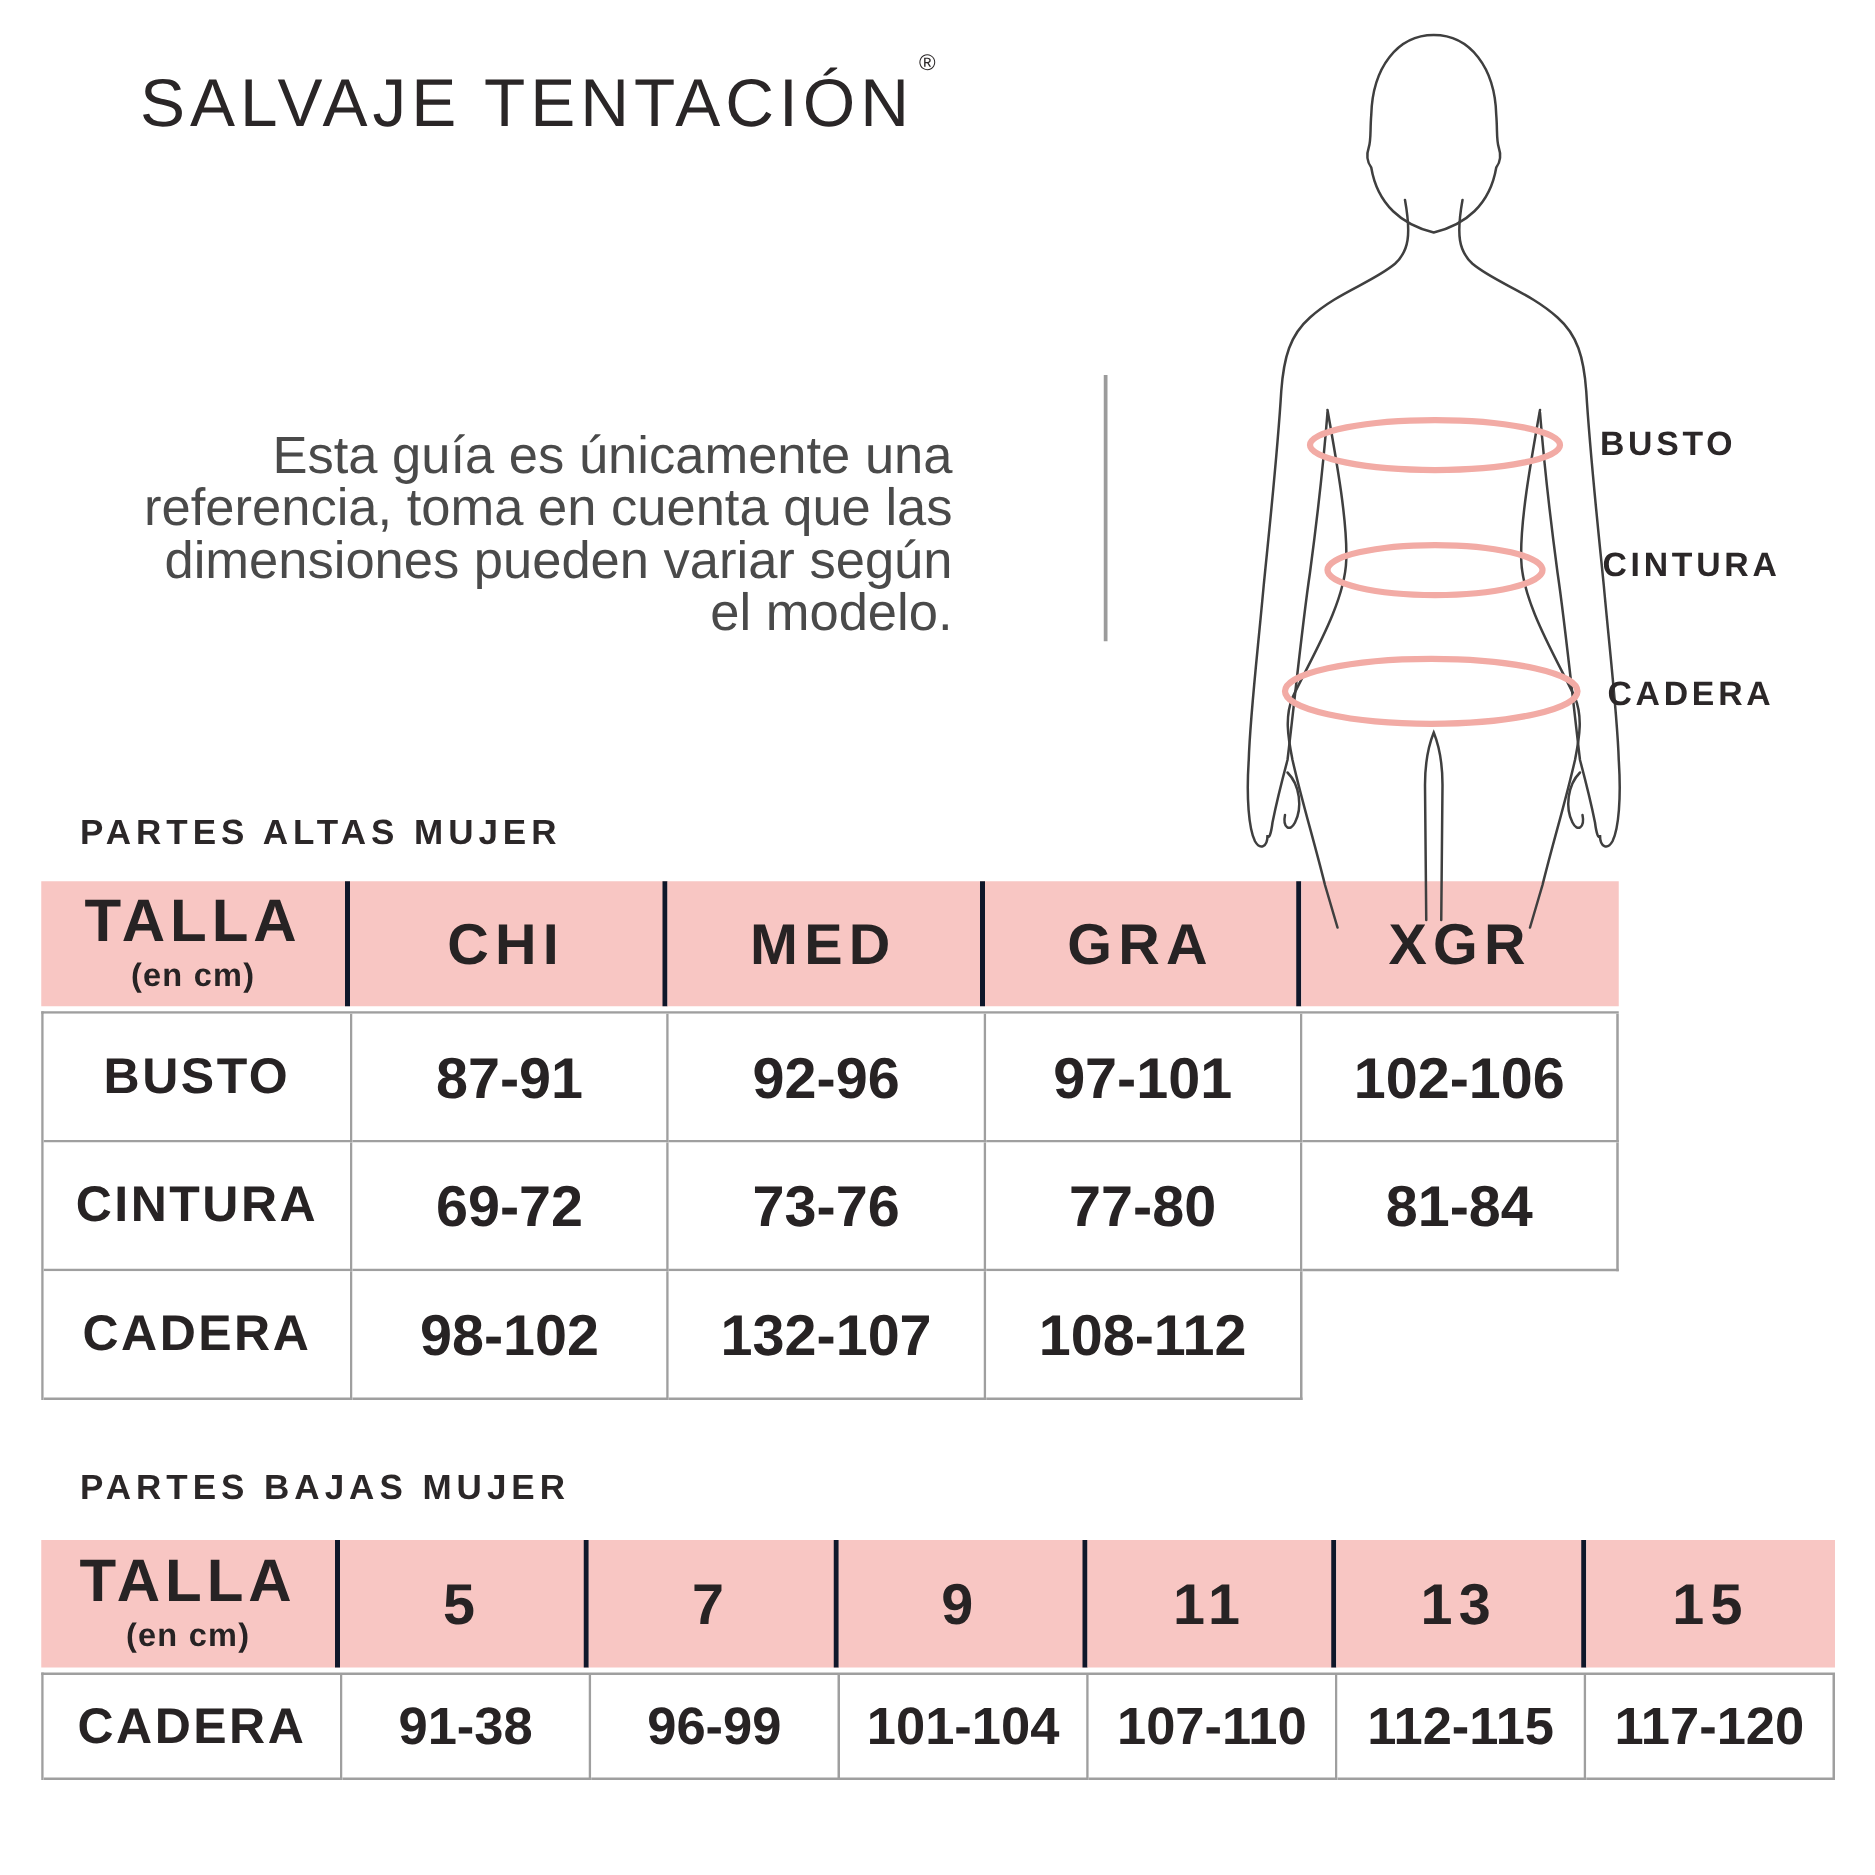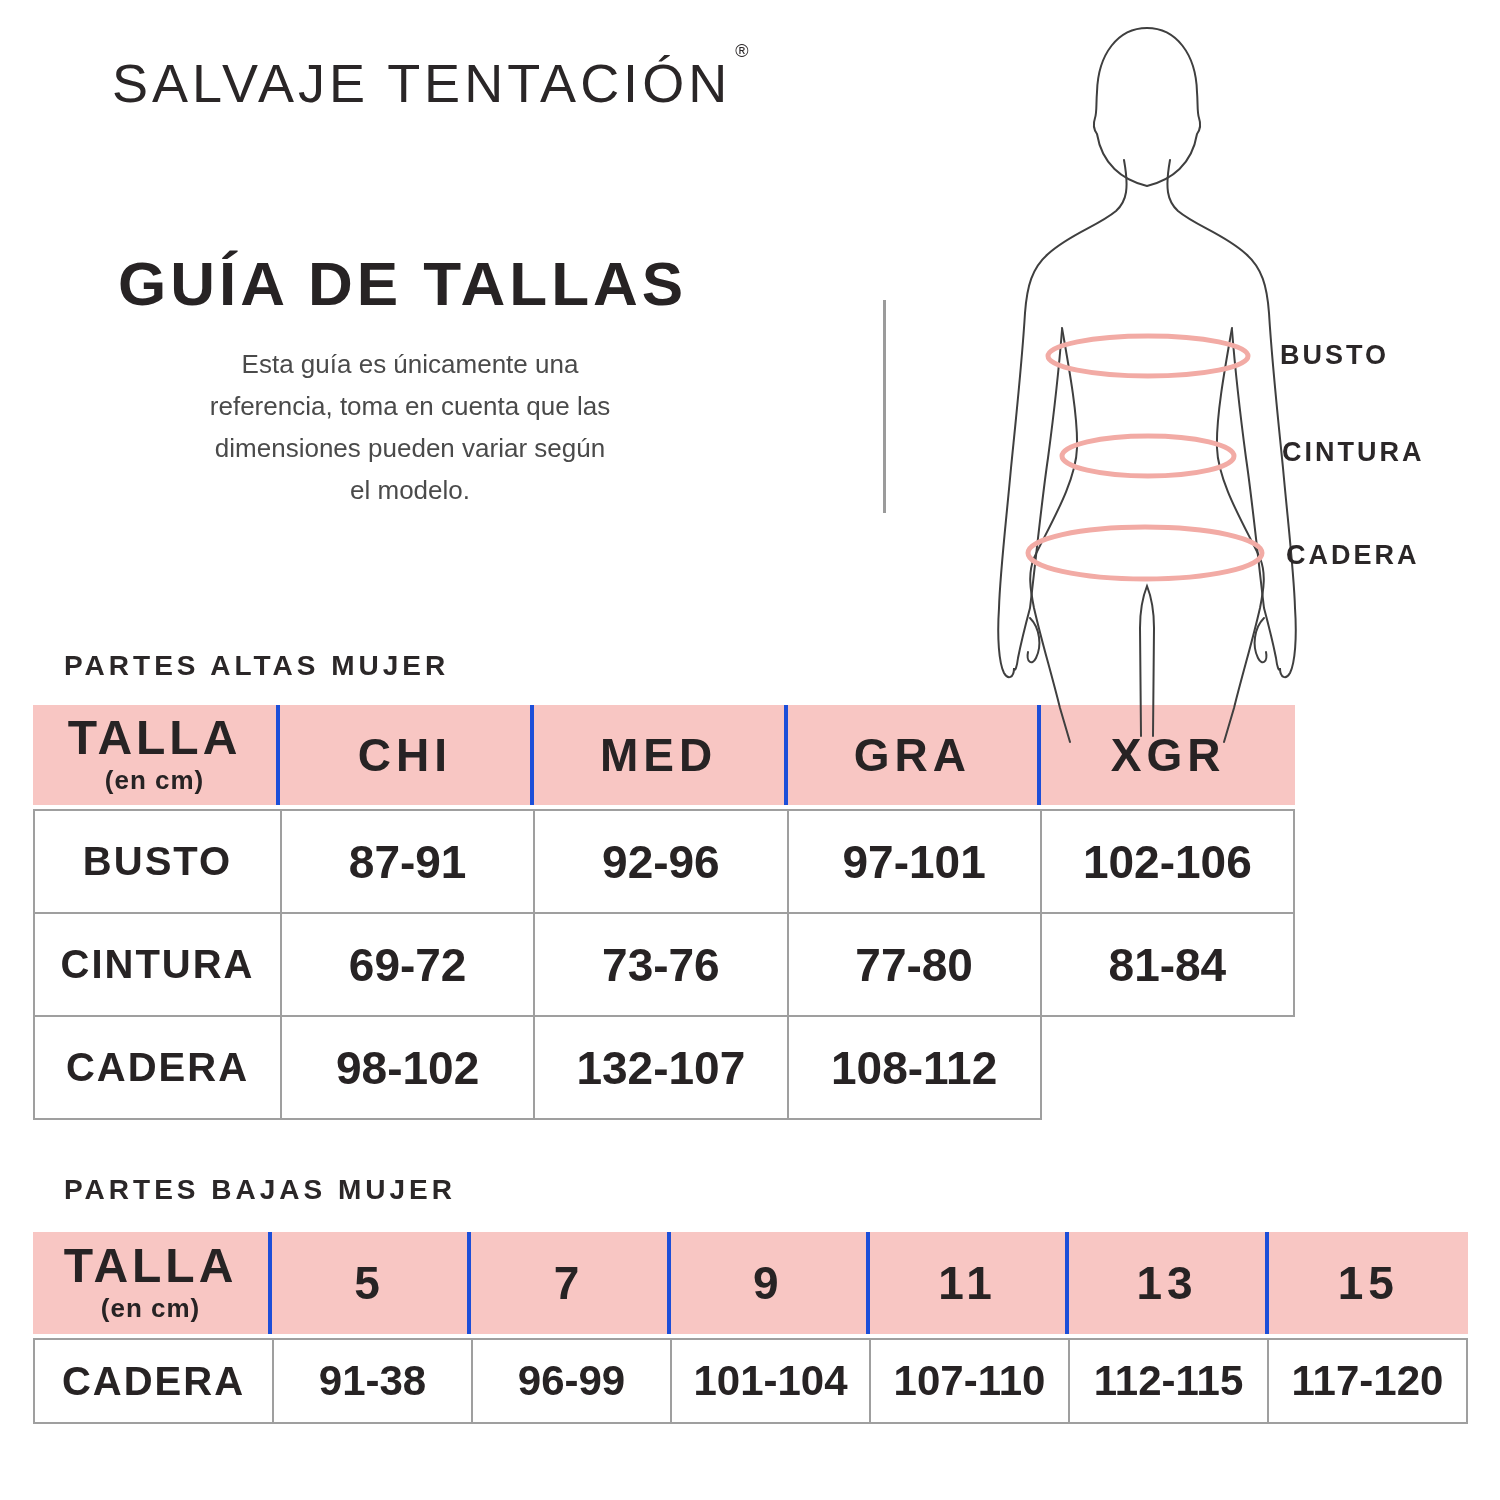--- a/index.html
+++ b/index.html
@@ -12,21 +12,21 @@
     position:absolute;left:112px;top:52px;
     font-size:54px;font-weight:400;letter-spacing:4px;color:#2a2627;white-space:nowrap;
   }
   .logo sup{font-size:18px;position:relative;top:-26px;margin-left:4px;letter-spacing:0;}
   .title{
     position:absolute;left:118px;top:248px;margin:0;
     font-size:62px;font-weight:700;letter-spacing:4px;color:#272324;white-space:nowrap;
   }
   .intro-text{
     position:absolute;left:58px;top:343px;width:704px;
-    font-size:26px;line-height:42px;color:#4a4a4a;text-align:center;
+    font-size:42px;line-height:42px;color:#4a4a4a;text-align:right;
   }
   .divider{position:absolute;left:883px;top:300px;width:3px;height:213px;background:#9b9b9b;}
   
   .figure{position:absolute;left:990px;top:18px;width:320px;height:730px;z-index:3;}
   .fig-label{
     position:absolute;font-size:27px;font-weight:700;letter-spacing:3px;color:#2b2728;
     white-space:nowrap;z-index:4;
   }
   
   .section-label{
@@ -36,21 +36,21 @@
   .s1{top:650px;}
   .s2{top:1174px;}
   .size-table{position:absolute;left:33px;z-index:1;}
   .t1{top:705px;width:1262px;}
   .t2{top:1232px;width:1435px;}
   .thead,.tbody{display:grid;width:100%;box-sizing:border-box;}
   .t1 .thead,.t1 .tbody{grid-template-columns:247px repeat(4,1fr);}
   .t2 .thead,.t2 .tbody{grid-template-columns:239px repeat(6,1fr);}
   .th{
     background:var(--pink,#f8c6c3);display:flex;flex-direction:column;align-items:center;justify-content:center;
-    border-right:4px solid #1d4ed8;box-sizing:border-box;
+    border-right:4px solid #0f172a;box-sizing:border-box;
   }
   .th:last-child{border-right:0;}
   .t1 .th{height:100px;}
   .t2 .th{height:102px;}
   .th-size{font-size:46px;font-weight:700;letter-spacing:5px;color:#272324;}
   .talla-main{font-size:48px;font-weight:700;letter-spacing:4px;color:#272324;line-height:46px;}
   .talla-unit{font-size:26px;font-weight:700;letter-spacing:1px;color:#272324;margin-top:4px;}
   .tbody{margin-top:4px;border-top:2px solid var(--border,#9f9f9f);border-left:2px solid var(--border,#9f9f9f);}
   .td{
     display:flex;align-items:center;justify-content:center;background:#fff;box-sizing:border-box;
@@ -64,21 +64,20 @@
 </style>
 </head>
 <body>
 
 <div class="page">
 
   <div class="logo">
     <span>SALVAJE TENTACIÓN</span><sup>®</sup>
   </div>
 
-  <h1 class="title">GUÍA DE TALLAS</h1>
   <div class="intro-text">
     <div>Esta guía es únicamente una</div>
     <div>referencia, toma en cuenta que las</div>
     <div>dimensiones pueden variar según</div>
     <div>el modelo.</div>
   </div>
 
   <div class="divider"></div>
 
   <svg class="figure" viewBox="0 0 320 730">

